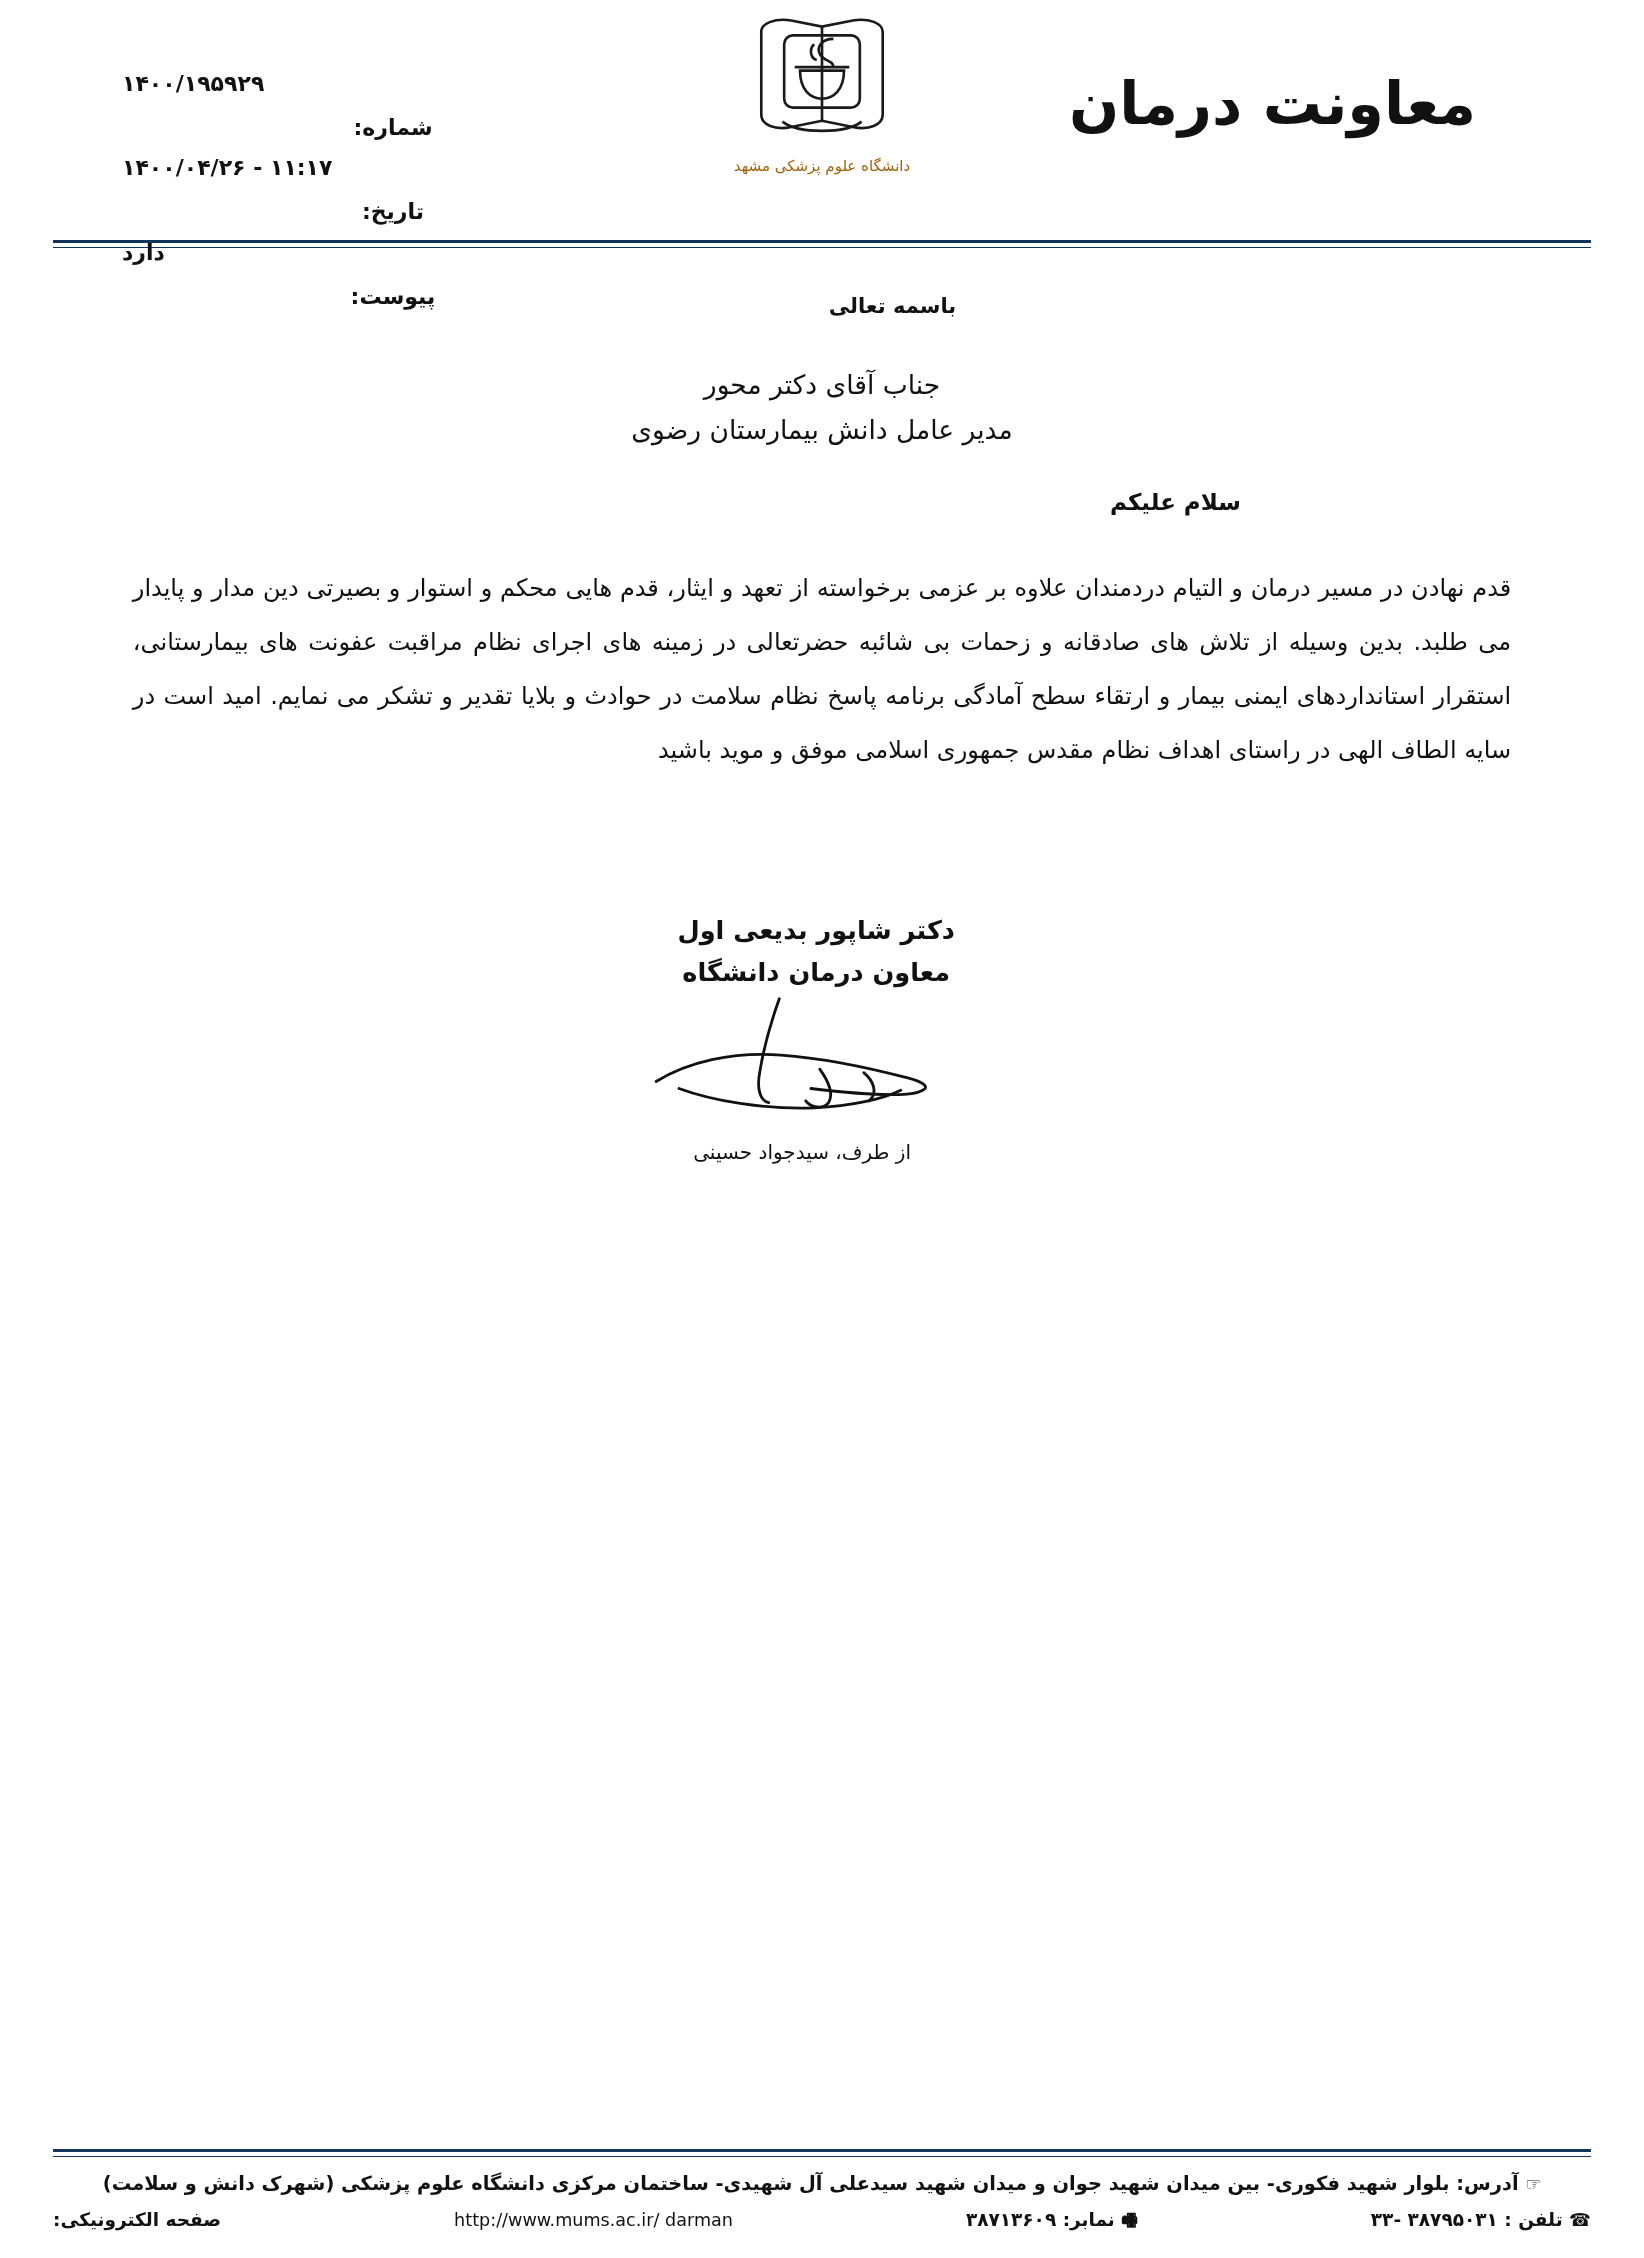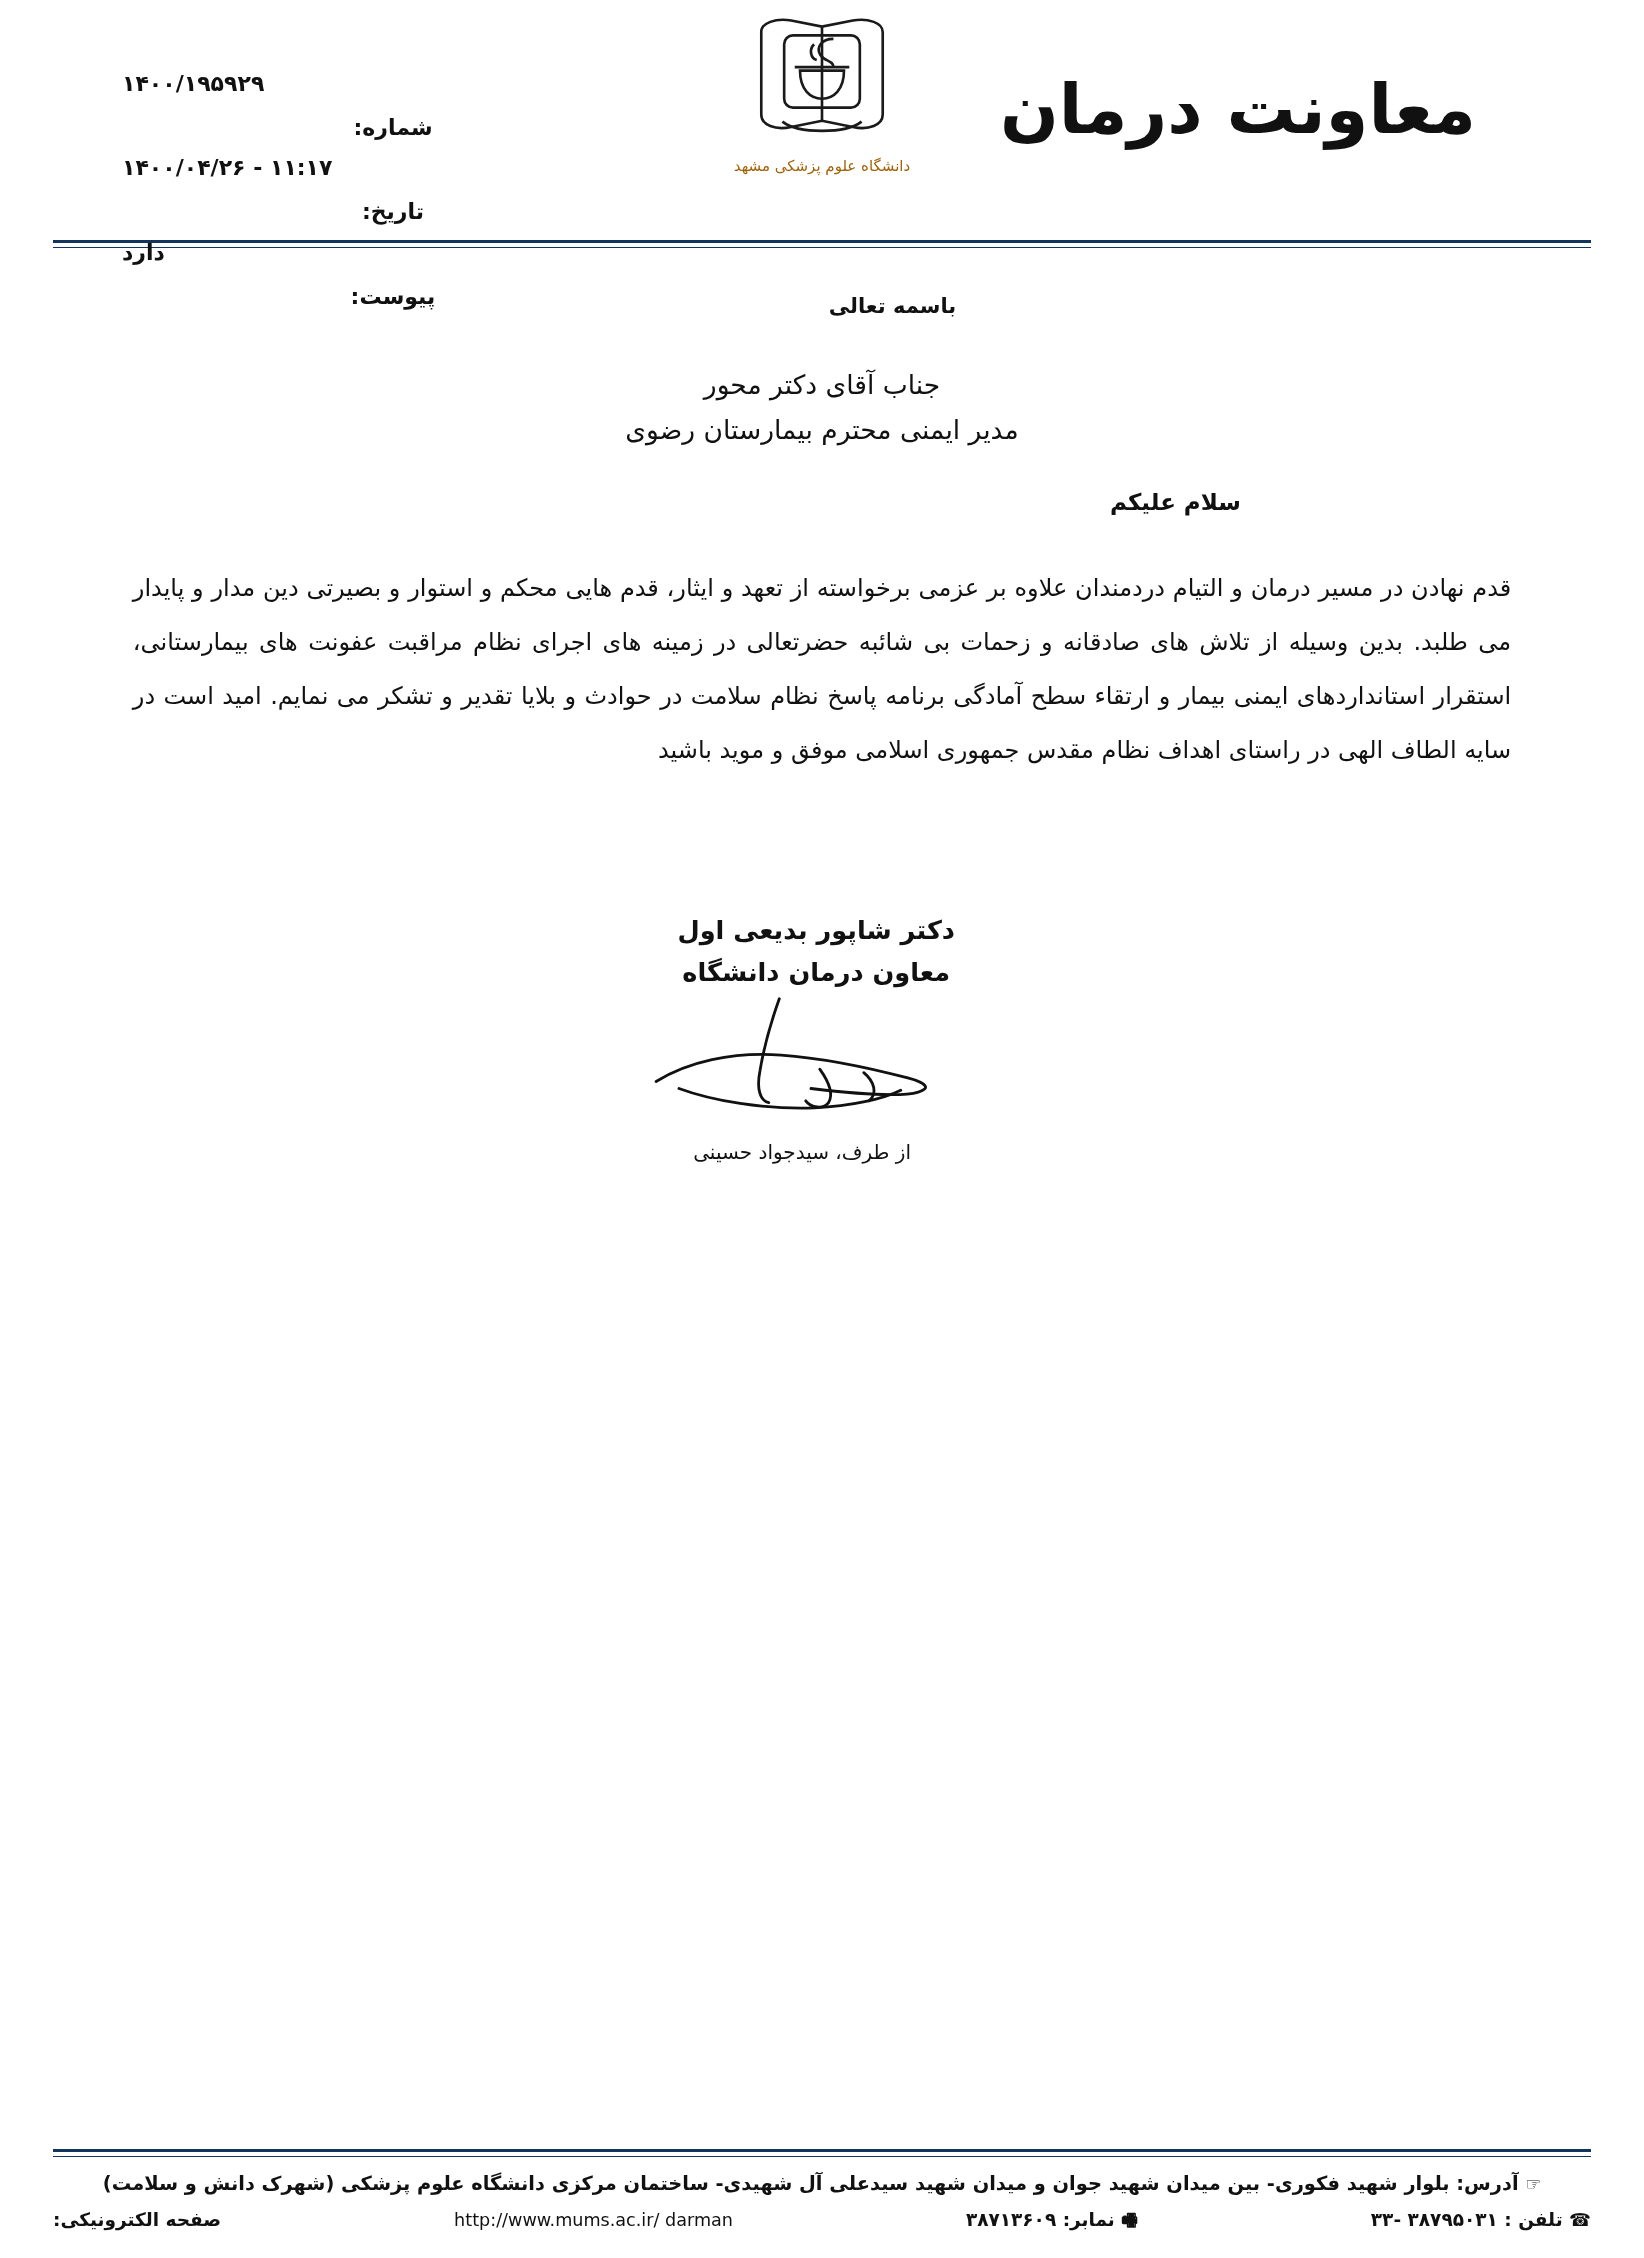--- a/index.html
+++ b/index.html
@@ -29,21 +29,21 @@
     position: relative;
     height: 203px;
     display: flex;
     align-items: flex-start;
     justify-content: space-between;
     padding-top: 26.5px;
   }
 
   
   .letterhead-title {
-    font-size: 69px;
+    font-size: 59px;
     font-weight: bold;
     letter-spacing: 1.8px;
     color: #111;
     margin-top: 42px;
     margin-right: 115px;
     font-family: "DejaVu Sans", "Liberation Sans", sans-serif;
   }
 
   
   .emblem-wrap {
@@ -257,21 +257,21 @@
 
   <hr class="rule-top">
   <hr class="rule-top-thin">
 
   <div class="body-area">
 
     <div class="basmala">باسمه تعالی</div>
 
     <div class="addressee">
       <div>جناب آقای دکتر محور</div>
-      <div>مدیر ایمنی محترم بیمارستان رضوی</div>
+      <div>مدیر عامل دانش بیمارستان رضوی</div>
     </div>
 
     <div class="salutation">سلام علیکم</div>
 
     <div class="paragraph">قدم نهادن در مسیر درمان و التیام دردمندان علاوه بر عزمی برخواسته از تعهد و ایثار، قدم هایی محکم و استوار و بصیرتی دین مدار و پایدار می طلبد. بدین وسیله از تلاش های صادقانه و زحمات بی شائبه حضرتعالی در زمینه های اجرای نظام مراقبت عفونت های بیمارستانی، استقرار استانداردهای ایمنی بیمار و ارتقاء سطح آمادگی برنامه پاسخ نظام سلامت در حوادث و بلایا تقدیر و تشکر می نمایم. امید است در سایه الطاف الهی در راستای اهداف نظام مقدس جمهوری اسلامی موفق و موید باشید</div>
 
     <div class="signature-block">
       <div class="sig-name">
         <div>دکتر شاپور بدیعی اول</div>
         <div>معاون درمان دانشگاه</div>

